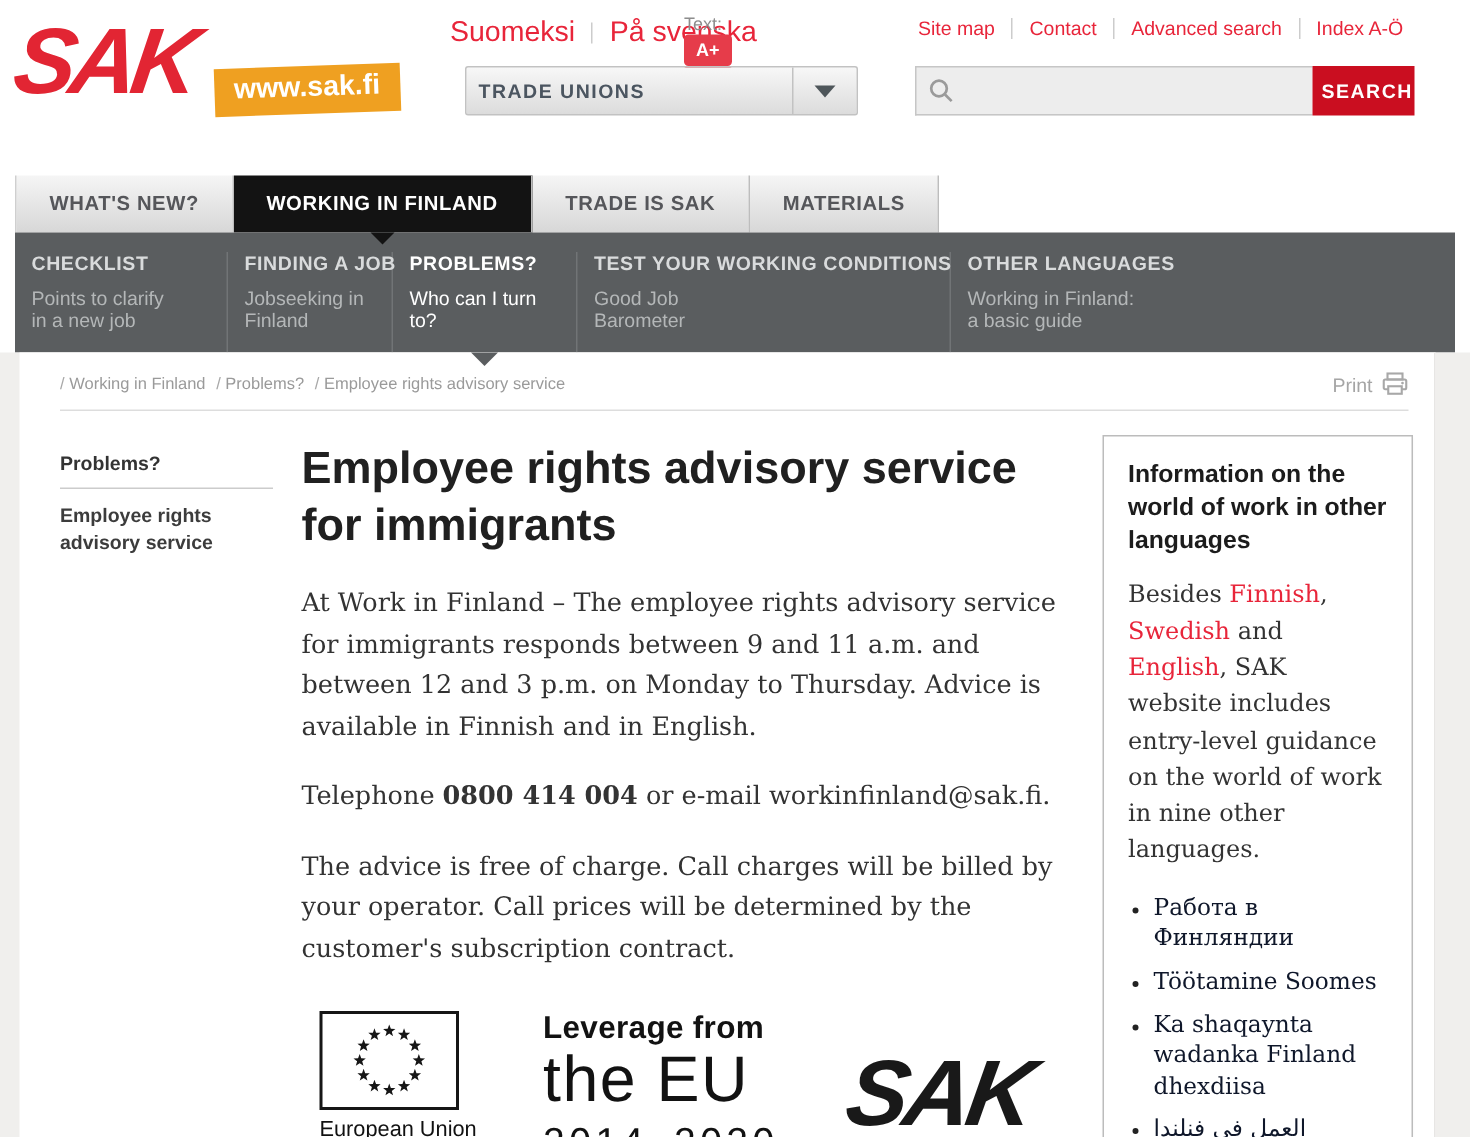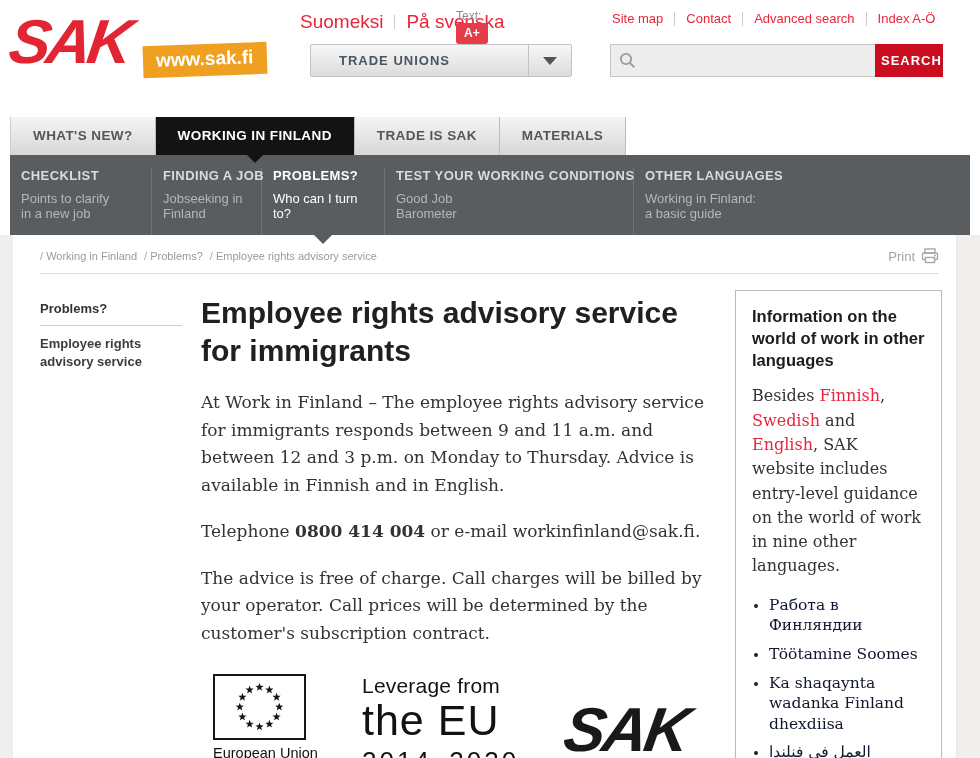--- a/index.html
+++ b/index.html
@@ -17,21 +17,21 @@
   .lang-links{position:absolute;left:300px;top:11px;font-size:19px;display:flex;align-items:center;}
   .vsep{display:inline-block;width:1px;height:14px;background:#ccc;margin:0 11px;}
   .text-size{position:absolute;left:456px;top:9px;display:flex;flex-direction:column;}
   .ts-label{color:#8d8d8d;font-size:12px;margin-right:7px;}
   .ts-btn{background:#e63c4a;color:#fff;border:0;border-radius:3px;font-weight:bold;
           font-size:12px;padding:3px 8px 4px;margin-right:5px;cursor:pointer;}
   .utility{position:absolute;left:612px;top:11px;font-size:13px;display:flex;align-items:center;}
   .dropdown{position:absolute;left:310px;top:44px;width:262px;height:33px;box-sizing:border-box;
             background:linear-gradient(#f7f7f7,#dcdcdc);border:1px solid #c2c2c2;border-radius:2px;
             display:flex;align-items:center;cursor:pointer;}
-  .dd-label{flex:1;padding-left:28px;font-weight:bold;font-size:13px;color:#4b5560;letter-spacing:1px;}
+  .dd-label{flex:1;padding-left:8px;font-weight:bold;font-size:13px;color:#4b5560;letter-spacing:1px;}
   .dd-arrow-zone{width:42px;height:100%;border-left:1px solid #c2c2c2;display:flex;
                  align-items:center;justify-content:center;}
   .dd-arrow{width:0;height:0;border-left:7px solid transparent;border-right:7px solid transparent;
             border-top:8px solid #4e565a;}
   .search{position:absolute;left:610px;top:44px;display:flex;}
   .search-icon{position:absolute;left:9px;top:8px;}
   .search-input{width:265px;height:33px;box-sizing:border-box;background:#ededed;
                 border:1px solid #c6c6c6;border-right:none;padding:0 8px 0 32px;font-size:14px;}
   .search-btn{width:68px;height:33px;background:#ca0e20;color:#fff;border:0;font-weight:bold;
               font-size:13px;letter-spacing:1px;cursor:pointer;}
@@ -86,21 +86,21 @@
   .page-title{font-size:30px;line-height:1.27;font-weight:bold;color:#202020;margin:0;}
   .body-p{font-family:"DejaVu Serif",serif;font-size:17px;line-height:1.62;color:#333;
           margin:19px 0 0;}
   .phone{font-weight:bold;}
 
   .logos-row{display:flex;align-items:flex-start;margin-top:27px;}
   .eu-logo{margin-left:12px;text-align:center;width:97px;}
   .eu-flag{width:93px;height:66px;border:2px solid #161616;box-sizing:border-box;background:#fff;}
   .eu-line1{font-size:14.5px;color:#111;margin-top:5px;white-space:nowrap;}
   .leverage{margin-left:52px;color:#121212;}
-  .lev1{font-size:21px;font-weight:normal;letter-spacing:.2px;}
+  .lev1{font-size:21px;font-weight:bold;letter-spacing:.2px;}
   .lev2{font-size:43px;line-height:1.05;letter-spacing:1px;}
   .lev3{font-size:26px;letter-spacing:3px;margin-top:2px;}
   .sak-black{margin-left:46px;margin-top:20px;font-style:italic;font-weight:bold;font-size:62px;
              letter-spacing:-3px;color:#191919;transform:skewX(-9deg);}
 
   .col-right{width:209px;margin-left:22px;padding-top:16px;}
   .infobox{box-sizing:border-box;width:207px;border:1px solid #bcbcbc;background:#fff;
            padding:15px 16px 20px;box-shadow:0 1px 2px rgba(0,0,0,.06);}
   .ib-title{font-size:16.5px;font-weight:bold;line-height:1.32;color:#1c1c1c;margin:0;}
   .ib-intro{font-family:"DejaVu Serif",serif;font-size:16px;line-height:1.52;color:#333;

